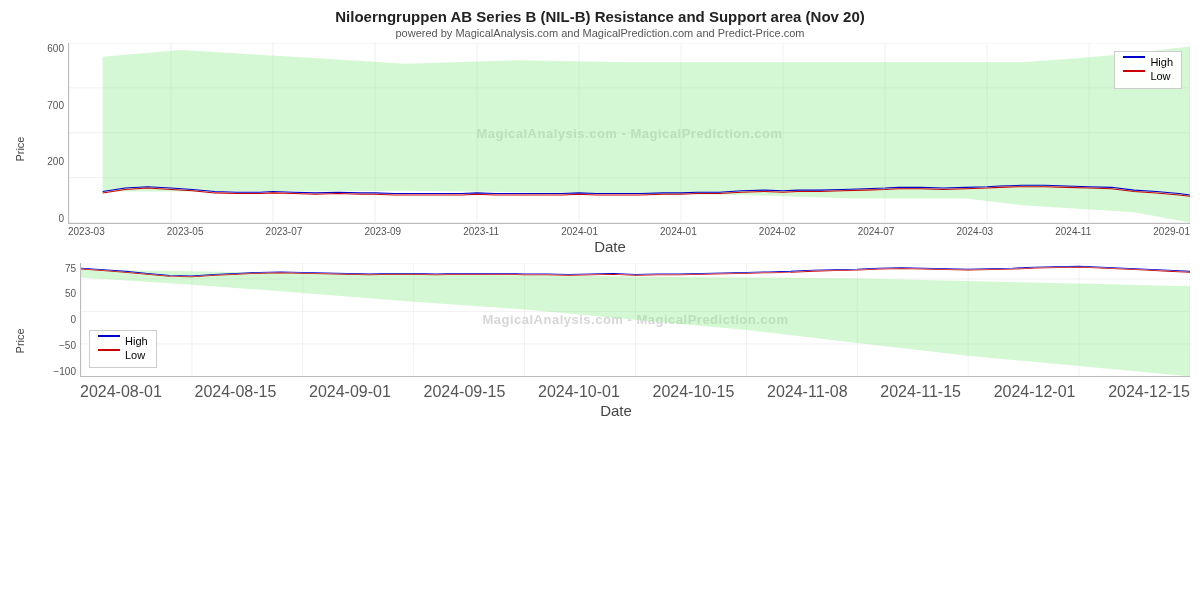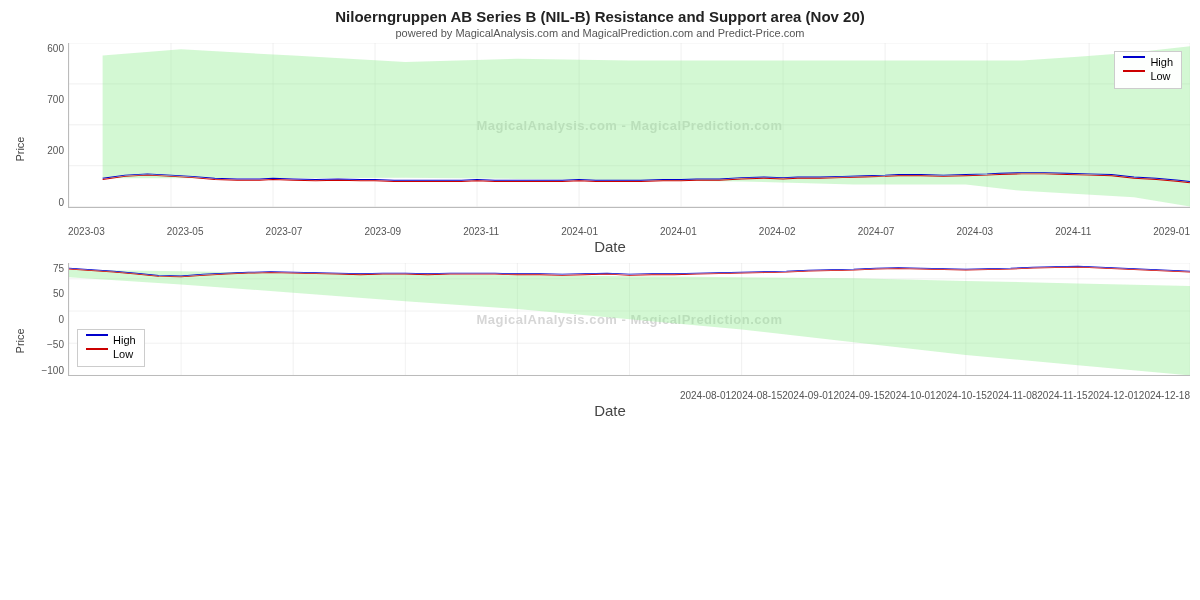--- a/index.html
+++ b/index.html
@@ -304,39 +304,39 @@
                 930,211
                 950,215
                 970,217
                 990,220
                 1000,222
               " fill="none" stroke="#cc0000" stroke-width="1.5"></polyline>
             </svg>
           </div>
         </div>
 
-        <div style="display:flex; padding-left:38px; font-size:10px; color:#555; margin-top:18px; justify-content:space-between;">
+        <div style="display:flex; padding-left:38px; font-size:10px; color:#555; margin-top:2px; justify-content:space-between;">
           <span>2023-03</span>
           <span>2023-05</span>
           <span>2023-07</span>
           <span>2023-09</span>
           <span>2023-11</span>
           <span>2024-01</span>
           <span>2024-01</span>
           <span>2024-02</span>
           <span>2024-07</span>
           <span>2024-03</span>
           <span>2024-11</span>
           <span>2029-01</span>
         </div>
         <div class="x-axis-title">Date</div>
       </div>
     </div>
 
-    <div class="chart-area chart-bottom" style="margin-top:8px;">
+    <div class="chart-area chart-bottom" style="margin-top:8px;gap:12px;">
       <div class="y-axis-label">Price</div>
       <div style="flex:1; position:relative; display:flex; flex-direction:column;">
         <div style="flex:1; position:relative; display:flex;">
 
           <div style="width:38px; position:relative; display:flex; flex-direction:column; justify-content:space-between; align-items:flex-end; padding-right:4px; font-size:10px; color:#555;">
             <span>75</span>
             <span>50</span>
             <span>0</span>
             <span>−50</span>
             <span>−100</span>
@@ -505,30 +505,30 @@
                 920,10
                 940,12
                 960,14
                 980,16
                 1000,18
               " fill="none" stroke="#cc0000" stroke-width="1.5"></polyline>
             </svg>
           </div>
         </div>
 
-        <div style="display:flex; padding-left:38px; font-size:10px; color:#555; margin-top:14px; justify-content:flex-end;">
+        <div style="display:flex; padding-left:38px; font-size:16px; color:#555; margin-top:6px; justify-content:space-between;">
           <span>2024-08-01</span>
           <span>2024-08-15</span>
           <span>2024-09-01</span>
           <span>2024-09-15</span>
           <span>2024-10-01</span>
           <span>2024-10-15</span>
           <span>2024-11-08</span>
           <span>2024-11-15</span>
           <span>2024-12-01</span>
-          <span>2024-12-18</span>
+          <span>2024-12-15</span>
         </div>
         <div class="x-axis-title">Date</div>
       </div>
     </div>
 
   </div>
 </div>
 
 </body></html>

